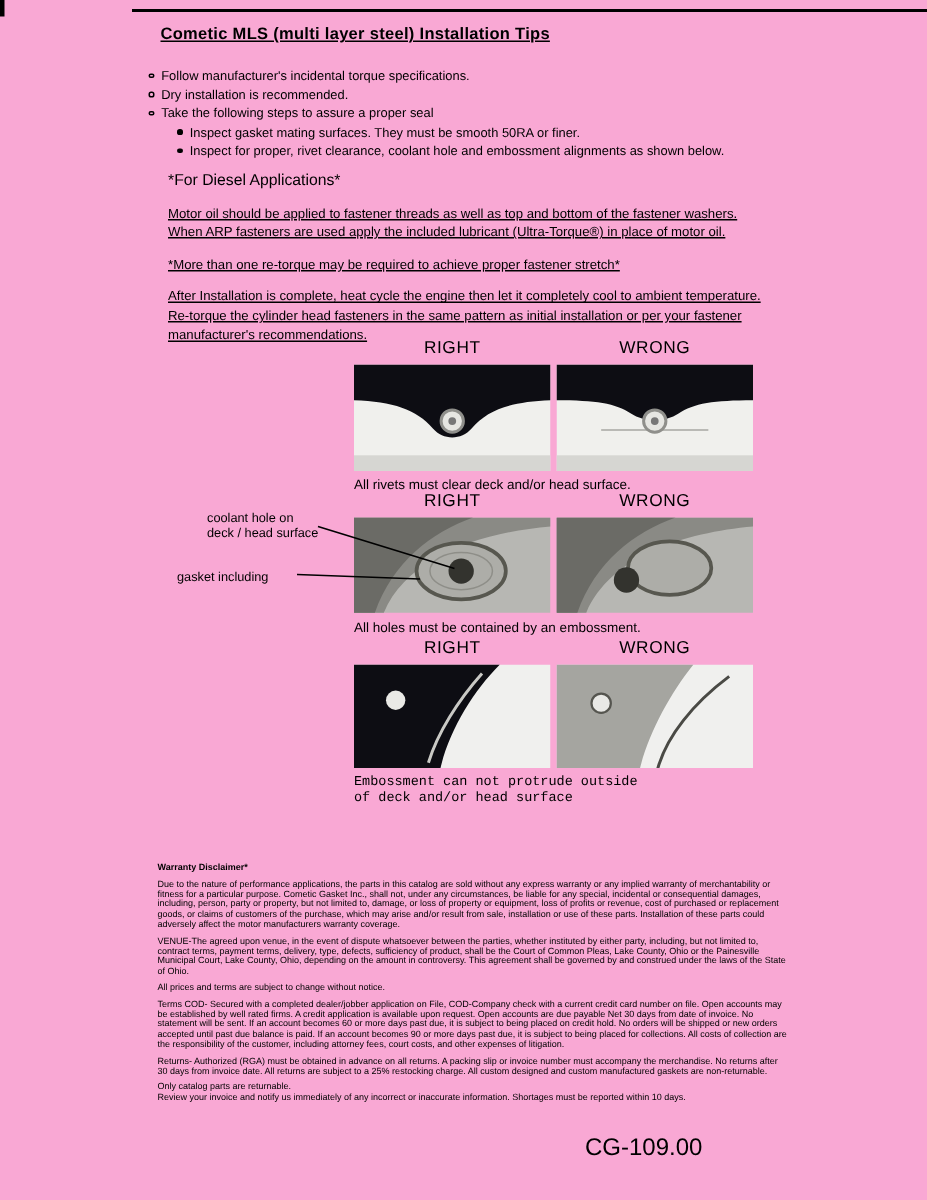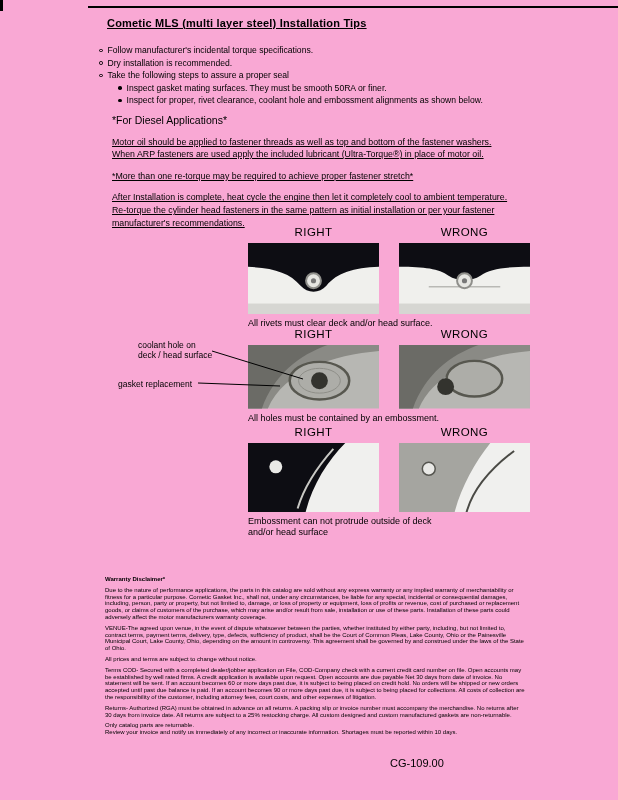--- a/index.html
+++ b/index.html
@@ -19,43 +19,43 @@
   .dot { display:inline-block; width:3.5px; height:3.5px; border:1px solid #000;
          border-radius:50%; margin-right:5px; vertical-align:1px; }
   .dot.filled { background:#000; width:3.5px; height:3.5px; border:none; vertical-align:1px; }
   .subtips { list-style:none; margin-left:19px; }
 
   .diesel { position:absolute; left:112px; top:114px; width:404px; font-size:8.8px; line-height:12.6px; }
   .diesel h2 { font-size:10.5px; font-weight:normal; margin-bottom:9px; }
   .diesel p { margin-bottom:9px;text-decoration:underline; }
 
   .figrow { position:absolute; left:236px; width:314px; display:flex; flex-wrap:wrap;
-            column-gap:20px;margin-left:12px; }
+            column-gap:4px; }
   .figcol { width:131px; display:flex; flex-direction:column; align-items:center; }
   .figlabel { font-size:11.5px; letter-spacing:.4px; line-height:13px; margin-bottom:4px; }
   .figimg { width:131px; display:block; }
   .figcaption { flex-basis:100%; font-size:9px; line-height:11px; margin-top:4px; }
   .figrow.r1 { top:226px; }
   .figrow.r2 { top:328px; }
   .figrow.r3 { top:426px; }
-  .cap3 { max-width:205px; }
+  .cap3 { max-width:205px;font-family:Liberation Mono, monospace; }
 
   .anno { position:absolute; font-size:8.5px; line-height:10px; }
   .anno span { display:block; }
   .anno1 { left:138px; top:340px; }
   .anno2 { left:118px; top:379px; }
   .leaders { position:absolute; left:196px; top:346px; width:112px; height:46px; pointer-events:none; }
 
   .fineprint { position:absolute; left:105px; top:576px; width:420px;
                font-size:6px; line-height:6.8px; }
   .fineprint p { margin-bottom:4px; }
   .fineprint .fp-head { font-weight:bold; }
   .fineprint .tight { margin-bottom:0; }
 
-  .pagecode { position:absolute; left:390px; top:757px; font-size:11px; }
+  .pagecode { position:absolute; left:390px; top:757px; font-size:16px; }
 </style>
 </head>
 <body>
 
 <div class="page">
 
   <div class="border-top"></div>
   <div class="border-left"></div>
 
   <h1 class="title">Cometic MLS (multi layer steel) Installation Tips</h1>
@@ -134,21 +134,21 @@
         <circle cx="47" cy="42" r="8.5" fill="#33332e"></circle>
       </svg>
     </div>
     <div class="figcaption">All holes must be contained by an embossment.</div>
   </div>
 
   <div class="anno anno1">
     <span>coolant hole on</span>
     <span>deck / head surface</span>
   </div>
-  <div class="anno anno2">gasket replacement</div>
+  <div class="anno anno2">gasket including</div>
 
   <svg class="leaders" viewBox="0 0 112 46">
     <line x1="16" y1="5" x2="107" y2="33" stroke="#000" stroke-width="1"></line>
     <line x1="2" y1="37" x2="84" y2="40" stroke="#000" stroke-width="1"></line>
   </svg>
 
   <div class="figrow r3">
     <div class="figcol">
       <div class="figlabel">RIGHT</div>
       <svg class="figimg" viewBox="0 0 132 70">

